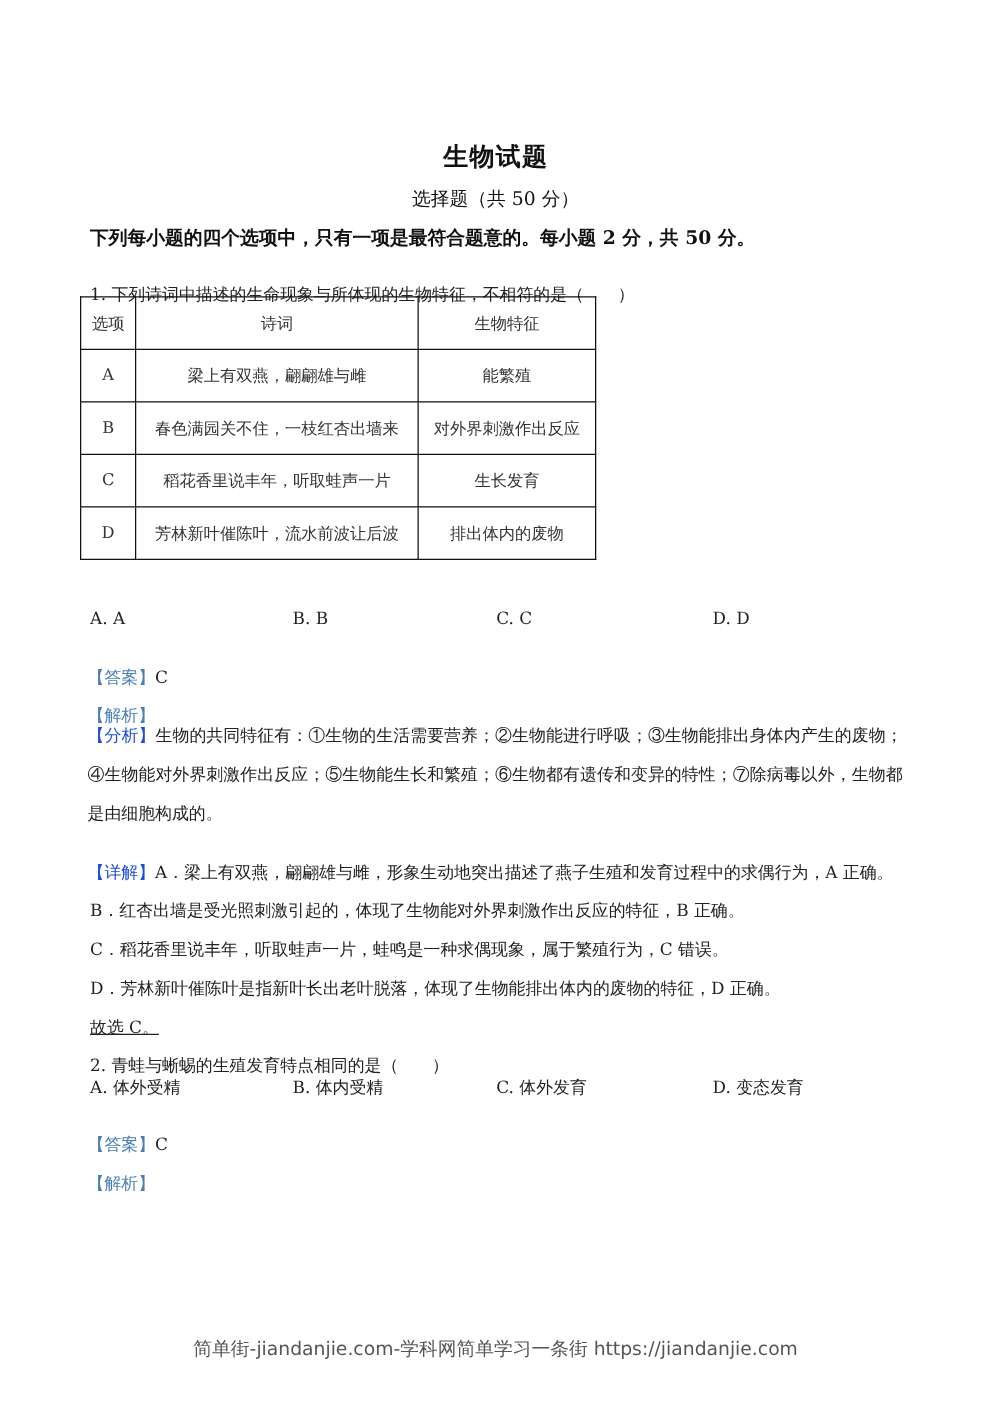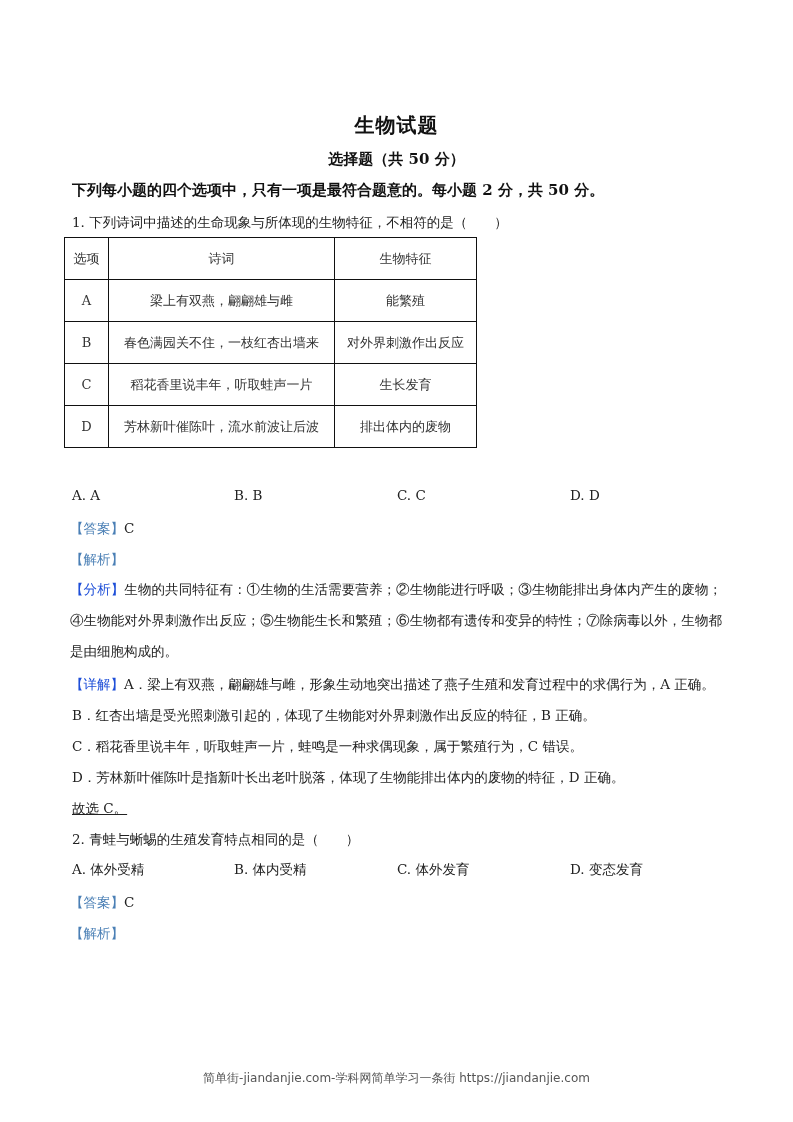--- a/index.html
+++ b/index.html
@@ -17,29 +17,30 @@
       text-align: center; font-family: "DejaVu Sans", "Liberation Sans", sans-serif;
       font-weight: bold; font-size: 22px; letter-spacing: 1px; color: #111;
     }
     .title-sub {
       position: absolute; left: 0; width: 793px; top: 112px;
       text-align: center; font-family: Liberation Sans, sans-serif;
       font-weight: bold; font-size: 20px; letter-spacing: 1px; color: #111;
     }
     .section-head {
       position: absolute; left: 0; width: 793px; top: 150px;
-      text-align: center; font-weight: bold; font-size: 15px; color: #111;
+      text-align: center; font-weight: normal; font-size: 15px; color: #111;
     }
     .instruction {
       position: absolute; left: 72px; top: 181px;
       font-weight: bold; font-size: 15px; color: #111; white-space: nowrap;
     }
     .line {
       position: absolute; left: 72px; font-size: 13.5px; white-space: nowrap; color: #222;
       line-height: 20px;
+      margin-top: 14px;
     }
     .para {
       position: absolute; left: 72px; width: 652px; font-size: 13.5px; color: #222;
       line-height: 31px; text-align: justify;
     }
     .tag { color: #4a7fb5; }
     .tag-dark { color: #1d4ed8; }
 
     table.q-table {
       position: absolute; left: 64px; top: 237px;
@@ -55,21 +56,21 @@
 
     .opts { position: absolute; left: 72px; width: 660px; height: 20px; font-size: 13.5px; }
     .opts span { position: absolute; top: 0; white-space: nowrap; }
     .opts .o1 { left: 0; }
     .opts .o2 { left: 162px; }
     .opts .o3 { left: 325px; }
     .opts .o4 { left: 498px; }
 
     .footer {
       position: absolute; left: 0; width: 793px; top: 1070px; text-align: center;
-      font-family: "DejaVu Sans", "Liberation Sans", sans-serif; font-size: 12px; color: #555;
+      font-family: "DejaVu Sans", "Liberation Sans", sans-serif; font-size: 15px; color: #555;
     }
   </style>
 </head>
 <body>
 
 <div class="page">
 
   <div class="title-sub">生物试题</div>
   <div class="section-head">选择题（共 50 分）</div>
   <div class="instruction">下列每小题的四个选项中，只有一项是最符合题意的。每小题 2 分，共 50 分。</div>

